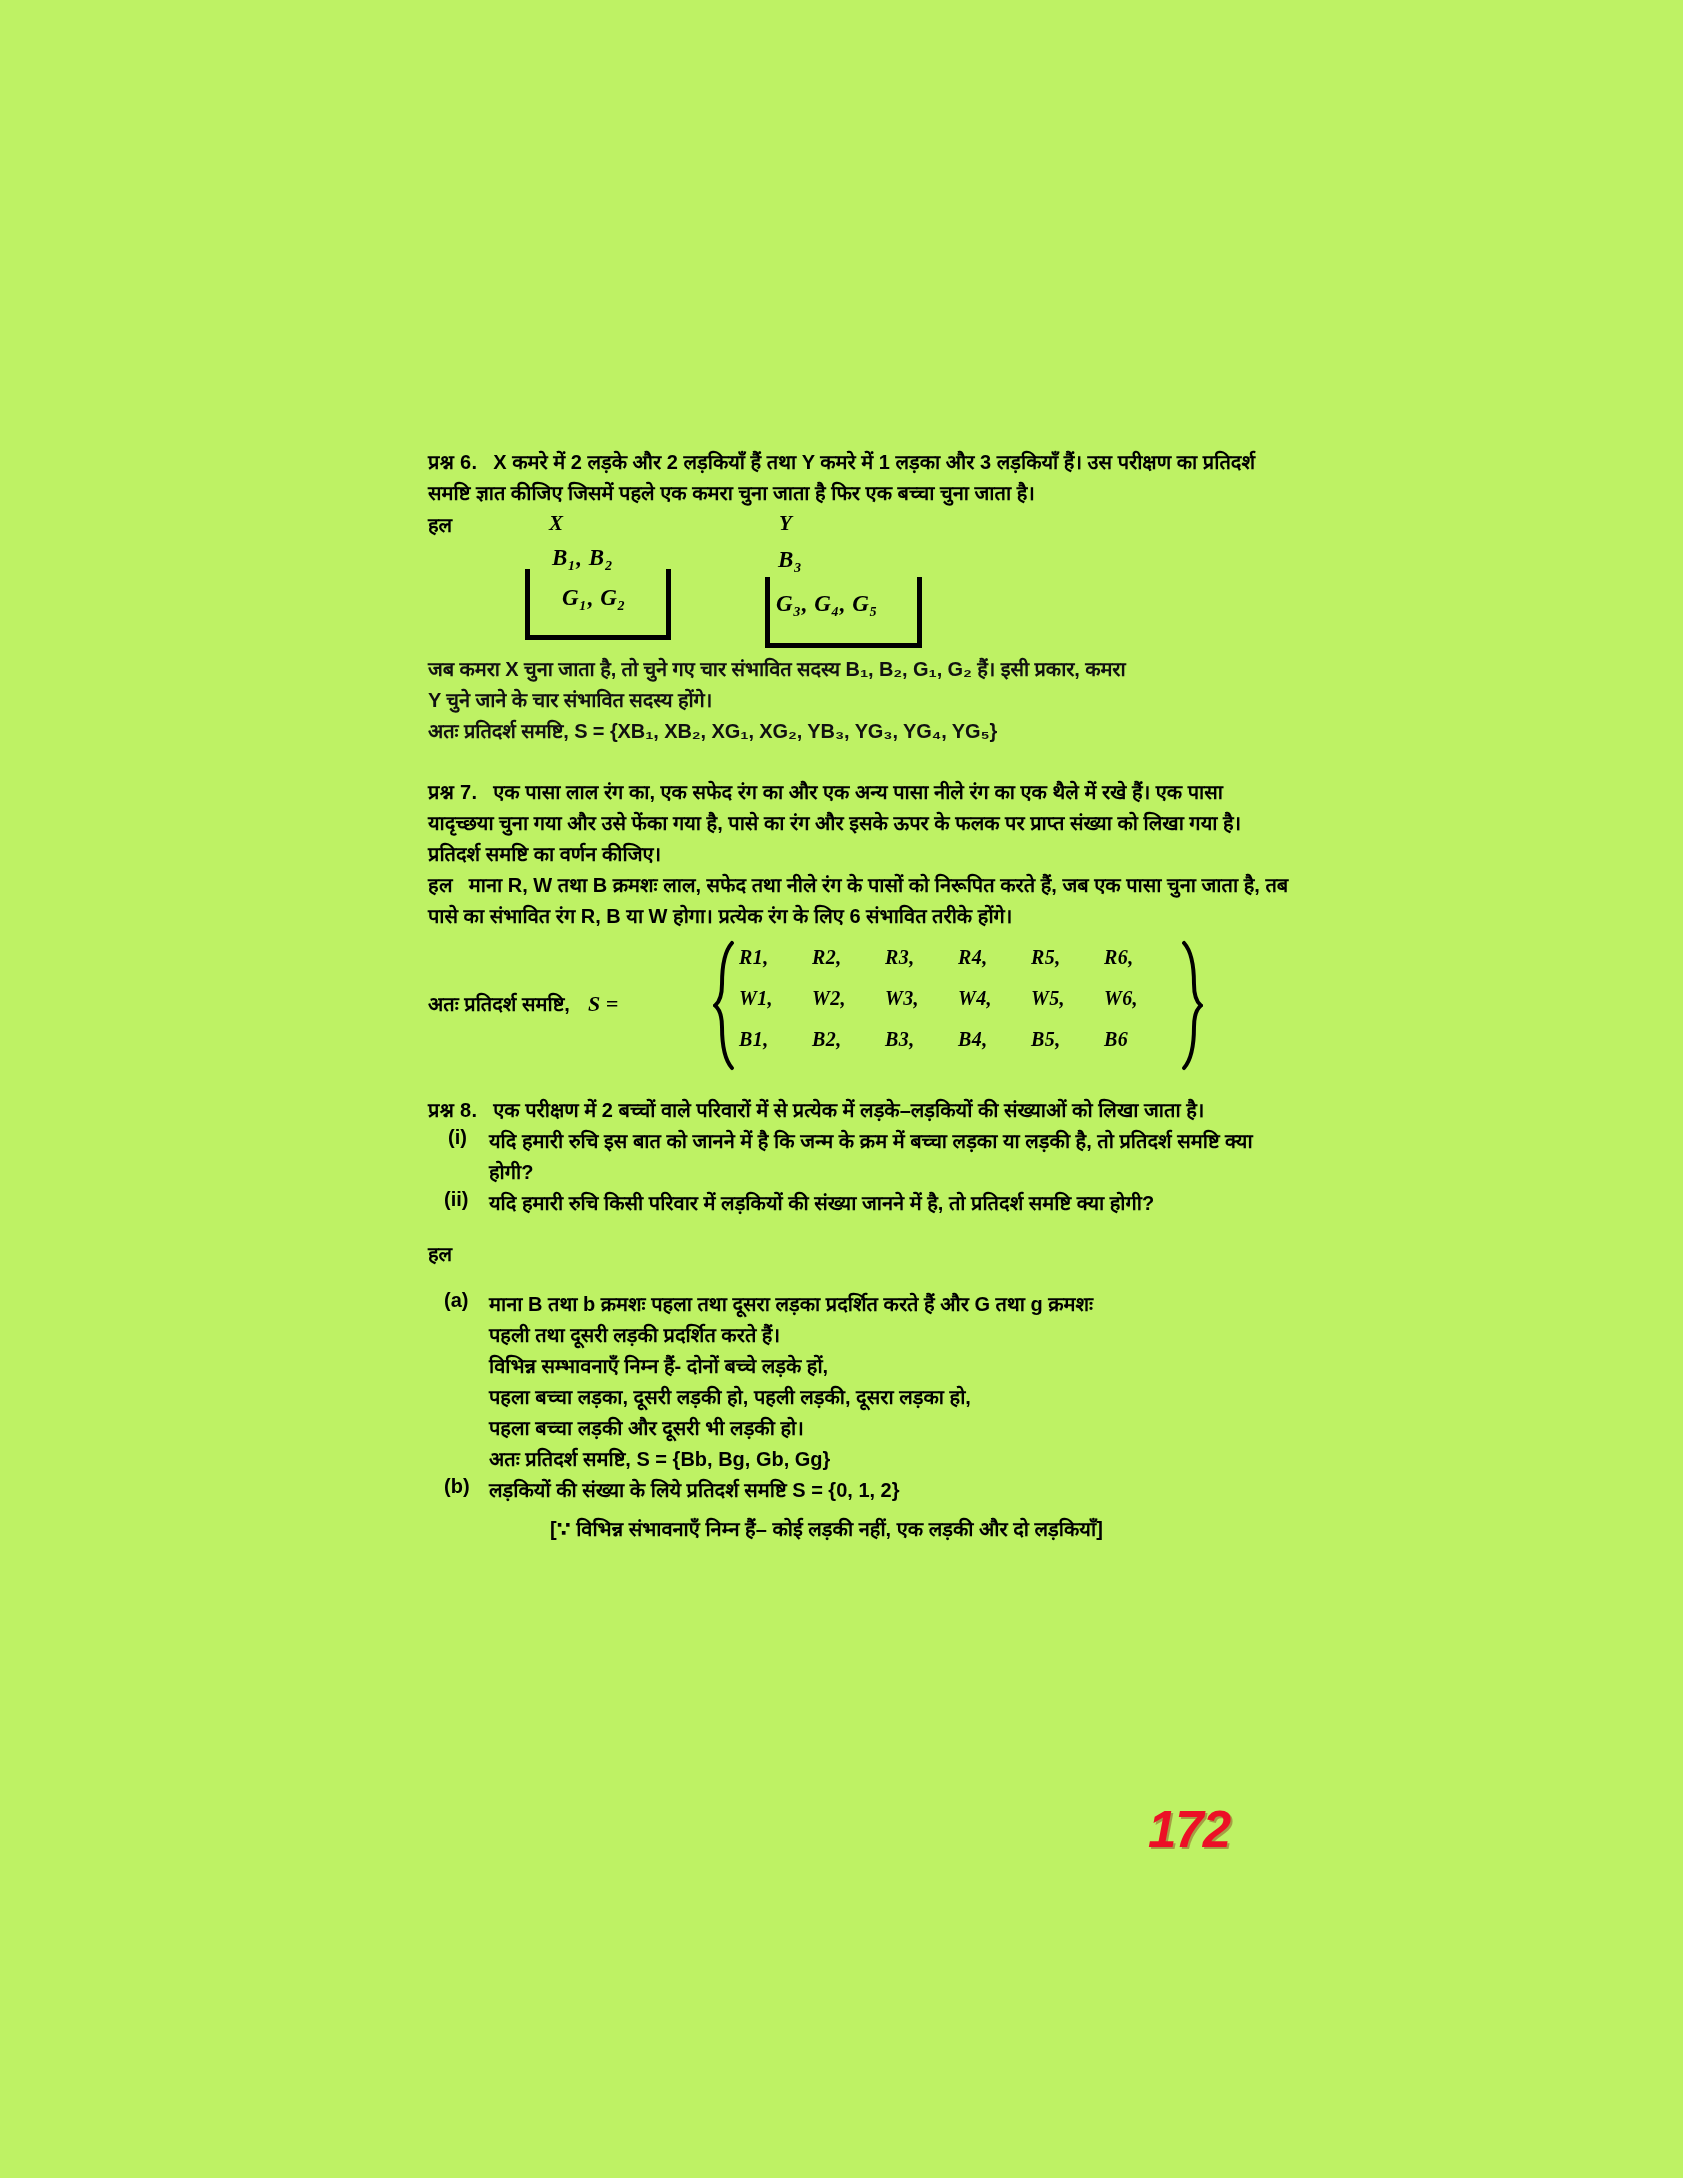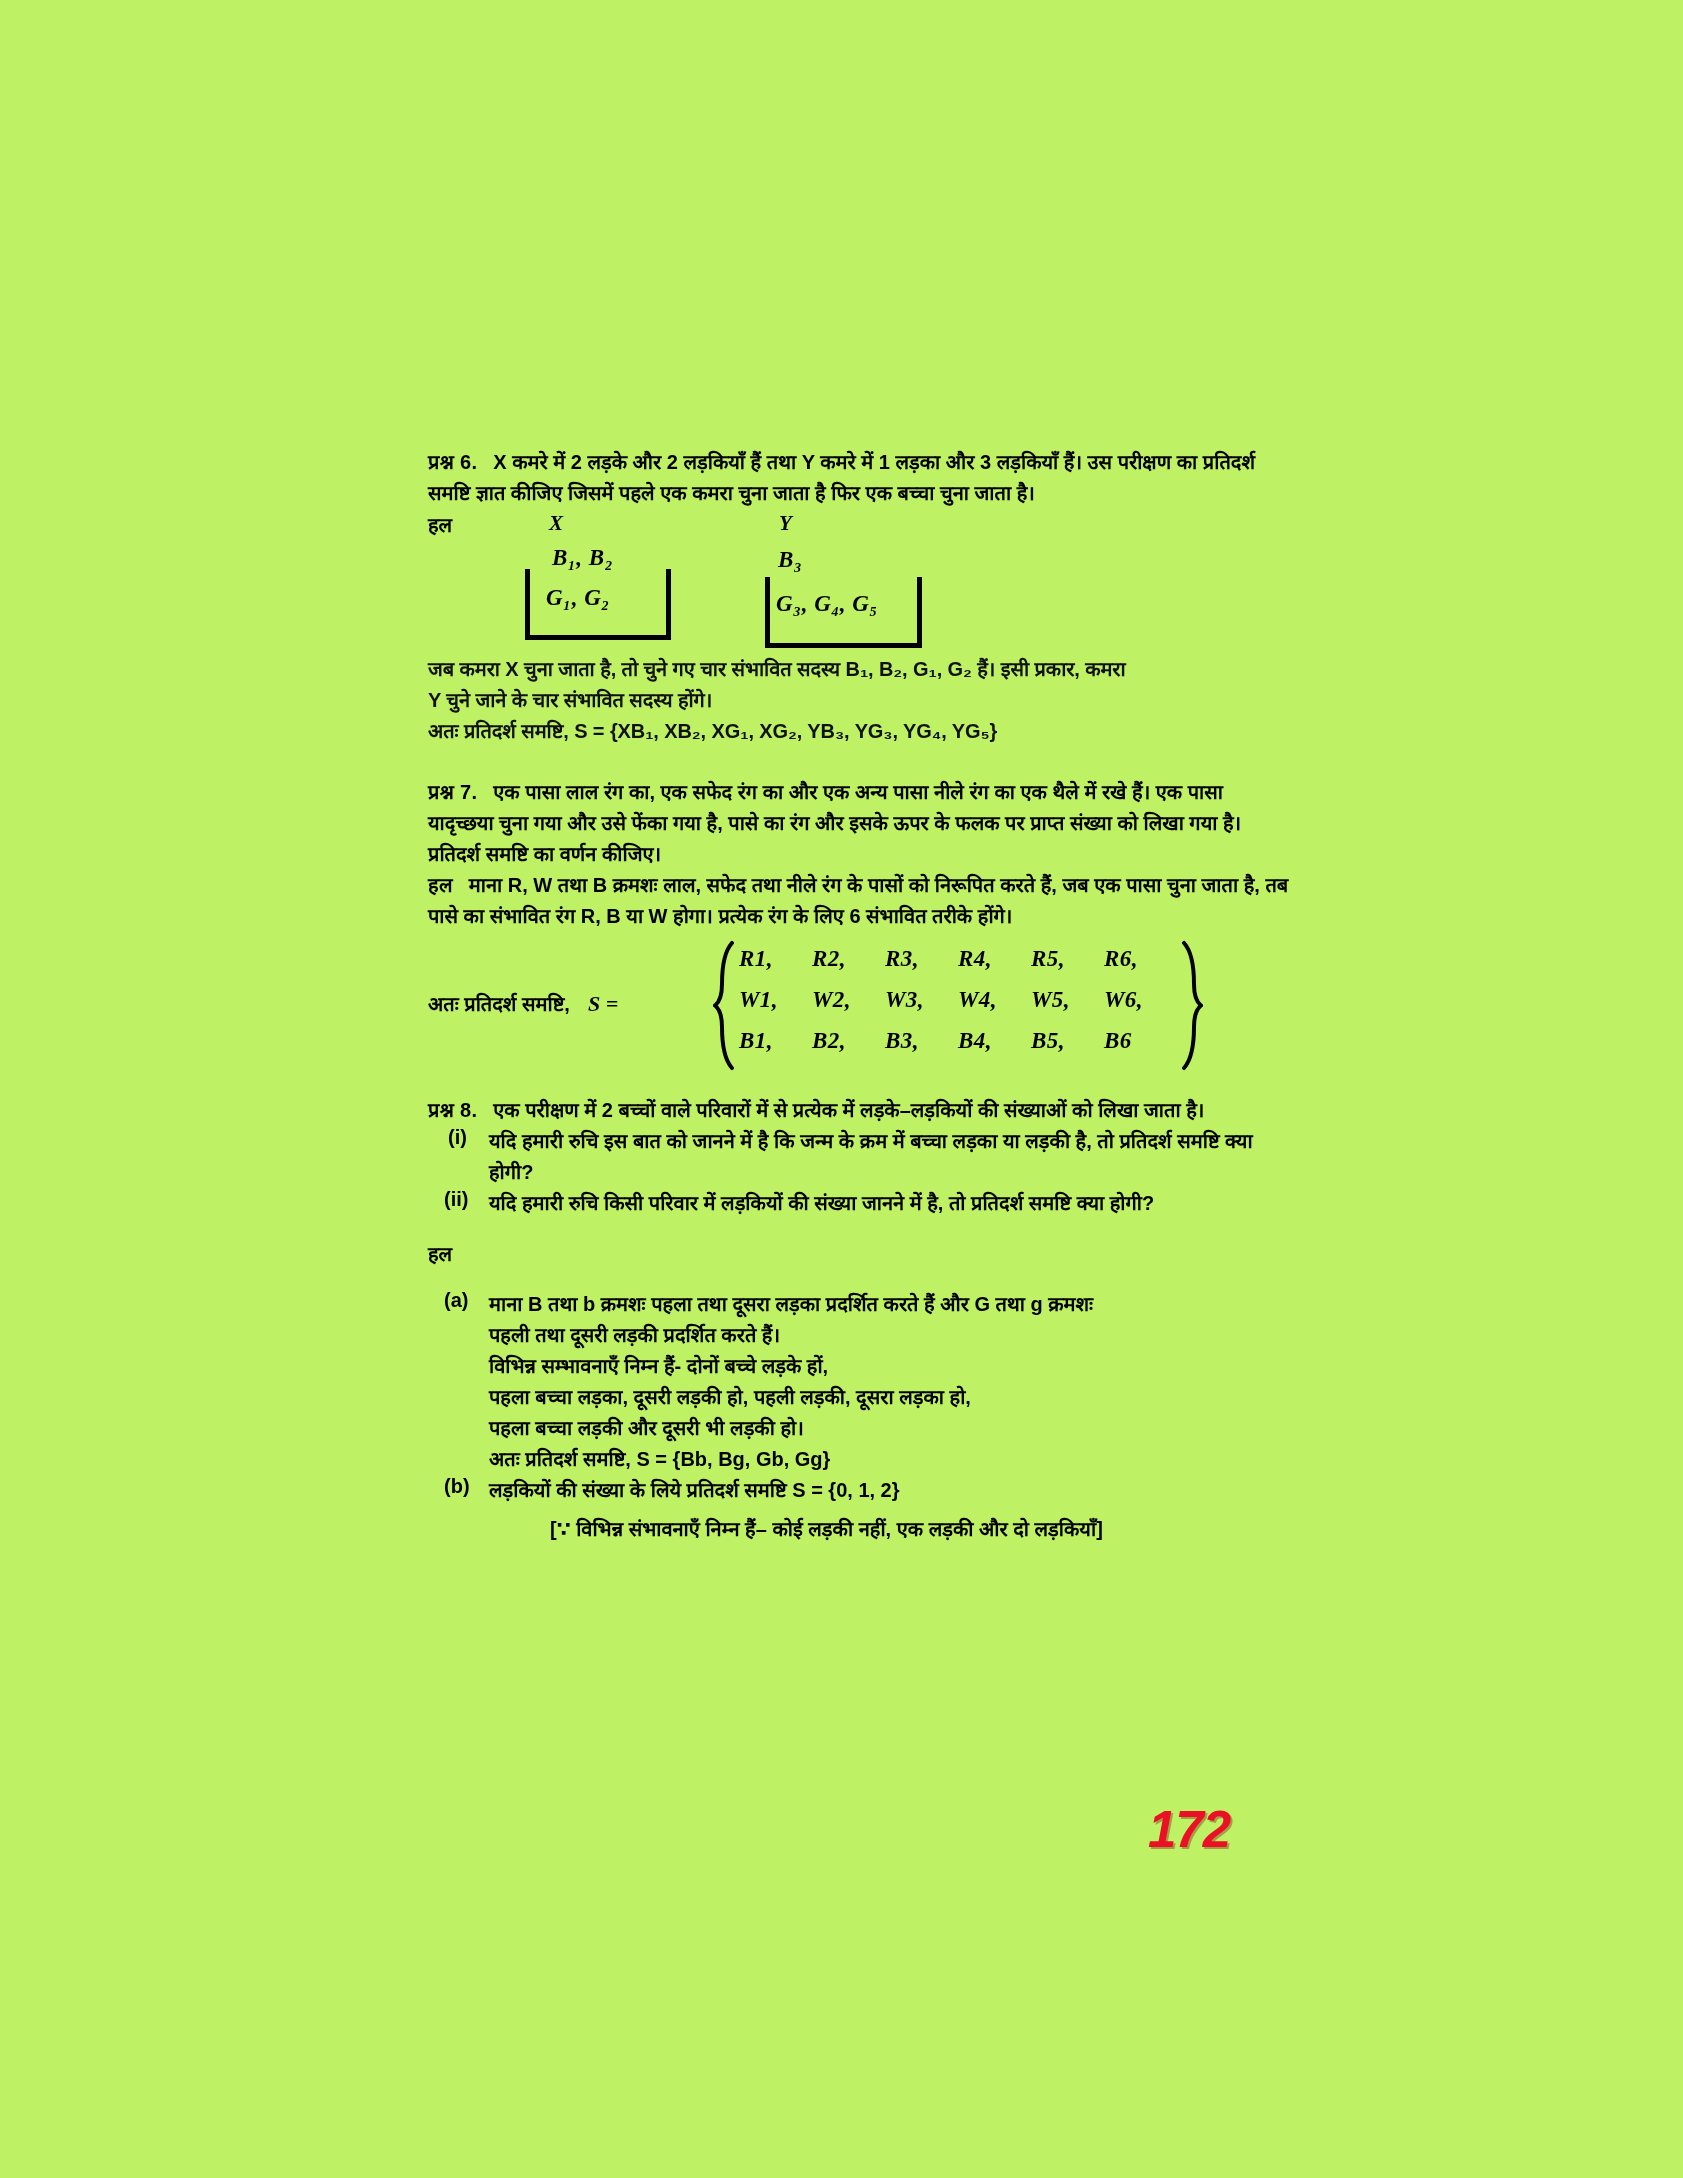--- a/index.html
+++ b/index.html
@@ -119,21 +119,21 @@
   .urn-line {
     position: absolute;
     white-space: nowrap;
     font-family: "Liberation Serif", "DejaVu Serif", serif;
     font-style: italic;
     font-weight: 700;
     font-size: 23px;
     letter-spacing: 0.5px;
   }
   .urn-x .line1 { left: 22px; top: -24px; }
-  .urn-x .line2 { left: 16px; top: 16px; }
+  .urn-x .line2 { left: 32px; top: 16px; }
   .urn-y .line1 { left: 8px;  top: -30px; }
   .urn-y .line2 { left: 6px;  top: 14px; }
 
   
   .matrix-row {
     position: relative;
     height: 137px;
     margin-top: 8px;
   }
   .matrix-lead {
@@ -164,21 +164,21 @@
   }
   .brace svg { display: block; }
   .matrix-grid {
     display: grid;
     grid-template-columns: repeat(6, 73px);
     row-gap: 4px;
     padding: 6px 4px;
     font-family: "Liberation Serif", "DejaVu Serif", serif;
     font-style: italic;
     font-weight: 700;
-    font-size: 23px;
+    font-size: 20px;
   }
   .matrix-grid span {
     letter-spacing: 0.4px;
   }
 
   
   .subitem {
     position: relative;
     padding-left: 61px;
     margin-top: 0;

